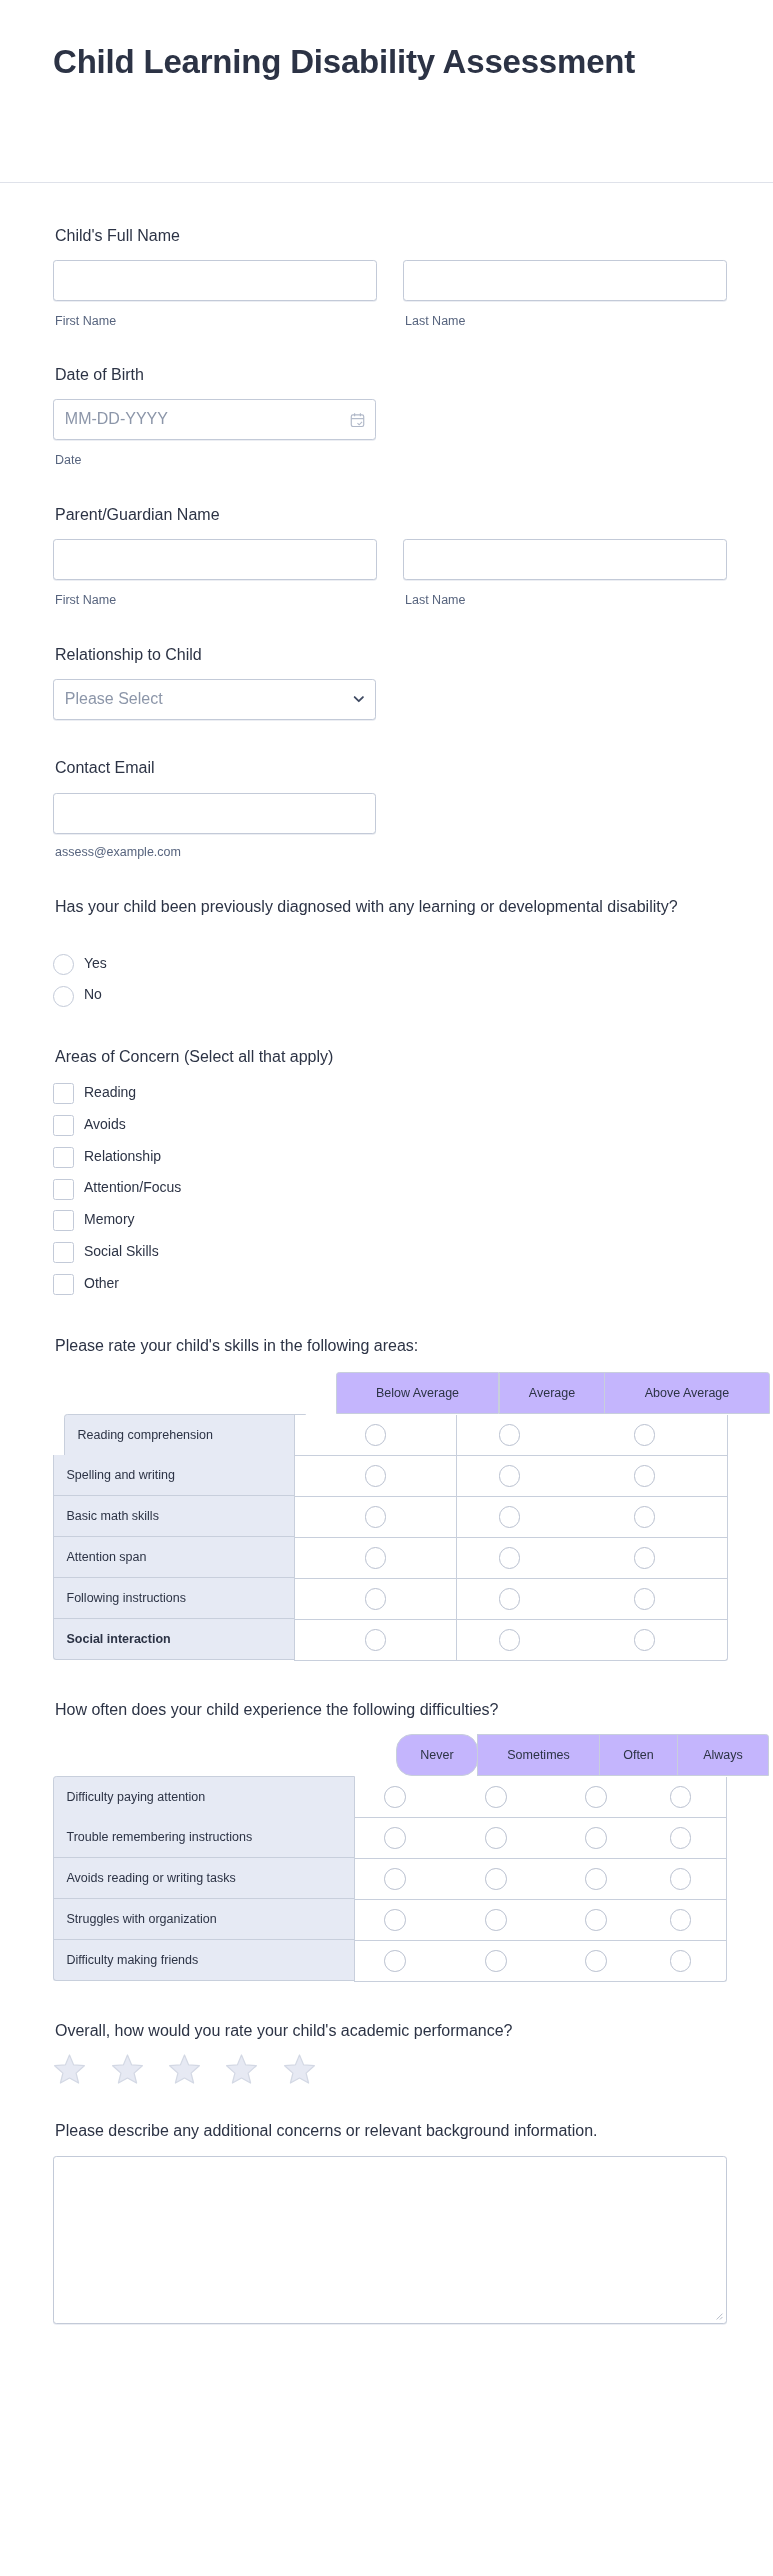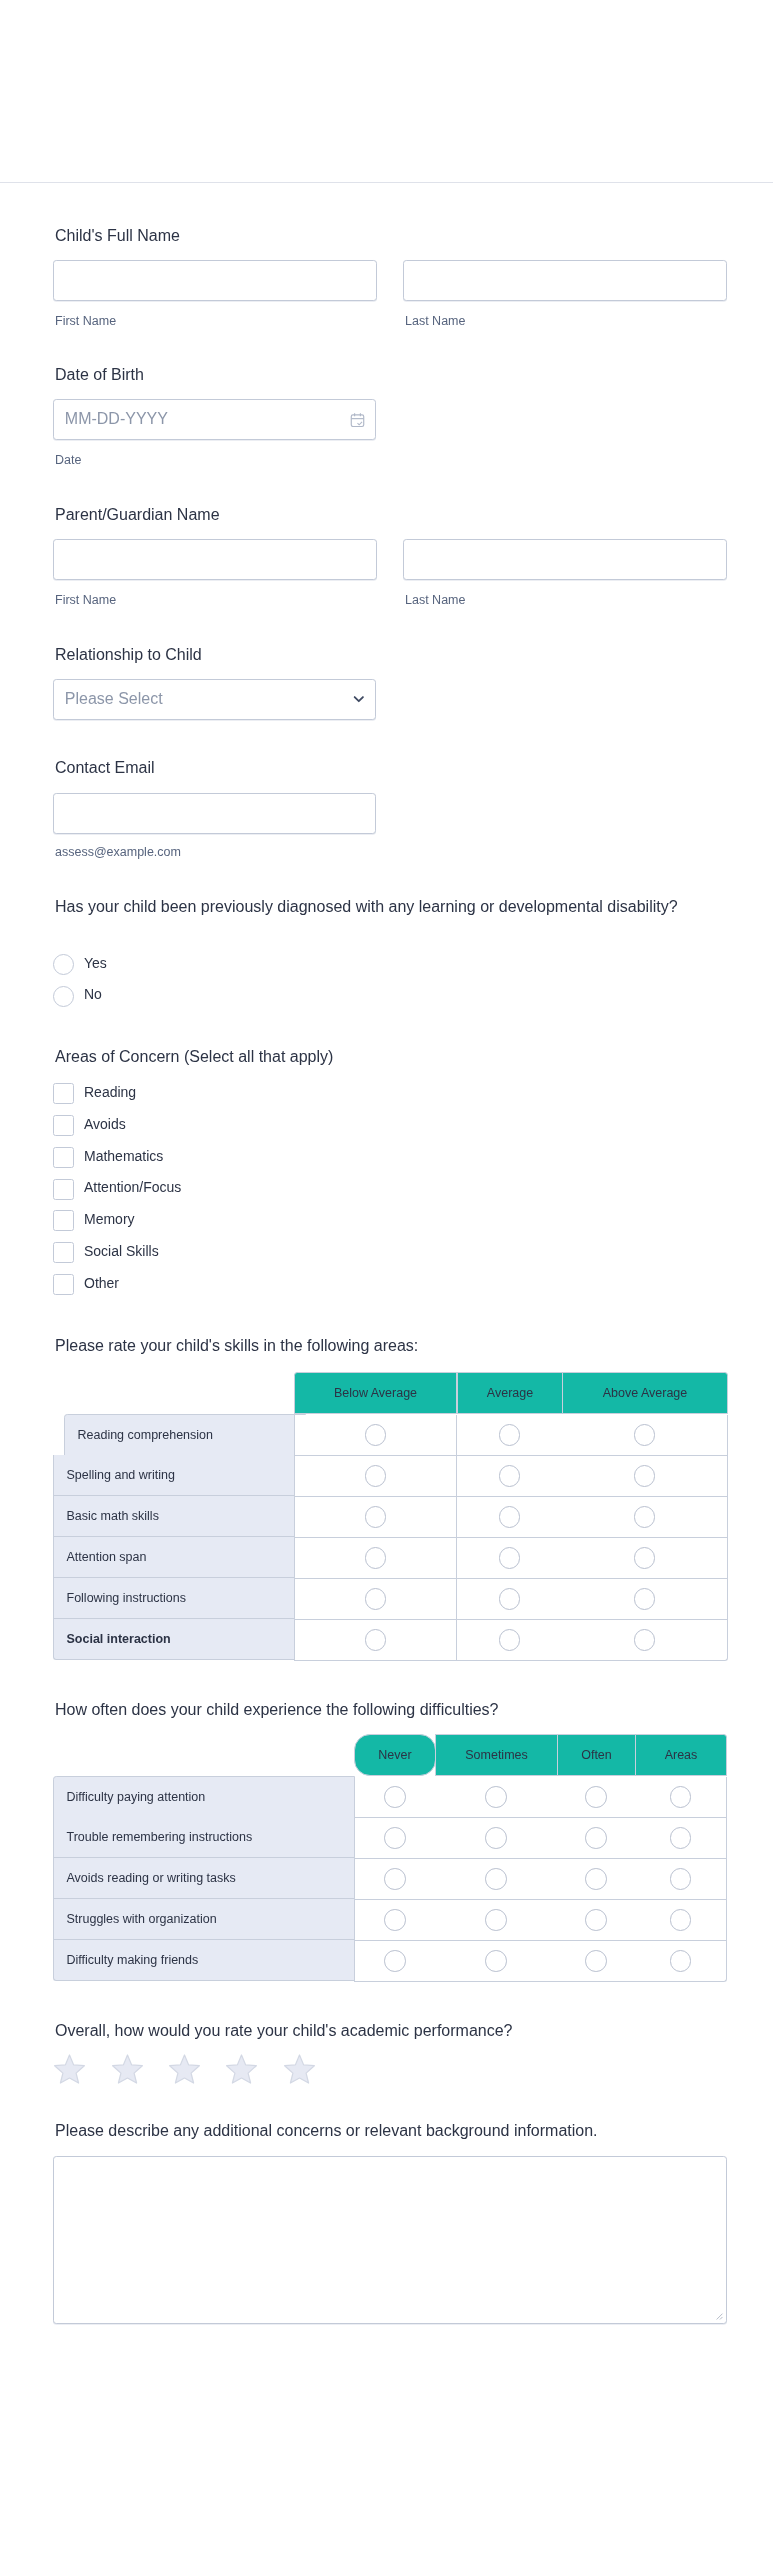--- a/index.html
+++ b/index.html
@@ -39,22 +39,22 @@
   .radio {
     position: absolute; width: 21px; height: 21px; border: 1.2px solid #c3cad8; border-radius: 50%;
     background: #fff;
   }
   .checkbox {
     position: absolute; width: 21px; height: 21px; border: 1.2px solid #c3cad8; border-radius: 2.5px;
     background: #fff;
   }
   .opt-label { position: absolute; left: 84px; font-size: 14px; color: #2c3345; }
   .mx-head {
-    position: absolute; background: #14b8a6; border: 0.8px solid #c8cfdc;
-    font-size: 12.5px; color: #2c3345; display: flex; align-items: center; justify-content: center;
+    position: absolute; background: #c4b5fd; border: 0.8px solid #c8cfdc;
+    font-size: 12.5px; color: #2c3345; display: flex; align-items: center; justify-content: center; margin-left: 42px;
   }
   .mx-rowlabel {
     position: absolute; background: #e6eaf4; border: 0.8px solid #c8cfdc; border-top: none;
     font-size: 12.5px; color: #2c3345; display: flex; align-items: center; padding-left: 12.5px;
   }
   .mx-cell {
     position: absolute; background: #fff; border-right: 0.8px solid #c8cfdc; border-bottom: 0.8px solid #c8cfdc;
   }
   .mx-radio {
     position: absolute; left: 50%; top: 50%; width: 21.6px; height: 21.6px; margin: -10.8px 0 0 -10.8px;
@@ -64,20 +64,21 @@
   .textarea {
     position: absolute; left: 53px; top: 2156px; width: 674px; height: 168px;
     border: 0.8px solid #c3cad8; border-radius: 3.3px; background: #fff; box-shadow: 0 0.8px 0 #e6e9ef;
   }
   .resize-icon { position: absolute; right: 2.5px; bottom: 2.5px; width: 8.3px; height: 8.3px; }
 </style>
 </head>
 <body>
 
 <div class="header">
+  <h1 class="title">Child Learning Disability Assessment</h1>
 </div>
 
 <div class="q-label" style="top:225px">Child's Full Name</div>
 <input class="input" style="left: 53px; top: 260px; width: 324px;" value="">
 <input class="input" style="left: 403px; top: 260px; width: 324px;" value="">
 <div class="sublabel" style="left:55px;top:314px">First Name</div>
 <div class="sublabel" style="left:405px;top:314px">Last Name</div>
 
 <div class="q-label" style="top:364px">Date of Birth</div>
 <div class="input" style="left:53px;top:399px;width:323px;">
@@ -118,21 +119,21 @@
     <div class="opt-label" style="top:986px;">No</div>
   </div>
 
 <div class="q-label" style="top:1046px">Areas of Concern (Select all that apply)</div>
 <div id="concern-list">
     <div class="checkbox" style="left:53px;top:1083px;"></div>
     <div class="opt-label" style="top:1084px;">Reading</div>
     <div class="checkbox" style="left:53px;top:1115px;"></div>
     <div class="opt-label" style="top:1116px;">Avoids</div>
     <div class="checkbox" style="left:53px;top:1147px;"></div>
-    <div class="opt-label" style="top:1148px;">Mathematics</div>
+    <div class="opt-label" style="top:1148px;">Relationship</div>
     <div class="checkbox" style="left:53px;top:1179px;"></div>
     <div class="opt-label" style="top:1179px;">Attention/Focus</div>
     <div class="checkbox" style="left:53px;top:1210px;"></div>
     <div class="opt-label" style="top:1211px;">Memory</div>
     <div class="checkbox" style="left:53px;top:1242px;"></div>
     <div class="opt-label" style="top:1243px;">Social Skills</div>
     <div class="checkbox" style="left:53px;top:1274px;"></div>
     <div class="opt-label" style="top:1275px;">Other</div>
   </div>
 
@@ -201,21 +202,21 @@
     <div class="mx-cell" style="left:562px;top:1620px;width:166px;height:41px;border-bottom-right-radius:3.3px;">
       <div class="mx-radio"></div>
     </div>
   </div>
 
 <div class="q-label" style="top:1699px">How often does your child experience the following difficulties?</div>
 <div id="diff-matrix">
     <div class="mx-head" style="left:354px;top:1734px;width:82px;height:42px;border-top-left-radius:3.3px;border-radius:16px;">Never</div>
     <div class="mx-head" style="left:435px;top:1734px;width:123px;height:42px;">Sometimes</div>
     <div class="mx-head" style="left:557px;top:1734px;width:79px;height:42px;">Often</div>
-    <div class="mx-head" style="left:635px;top:1734px;width:92px;height:42px;border-top-right-radius:3.3px;">Areas</div>
+    <div class="mx-head" style="left:635px;top:1734px;width:92px;height:42px;border-top-right-radius:3.3px;">Always</div>
     <div class="mx-rowlabel" style="left:53px;top:1776px;width:302px;height:42px;border-top:0.8px solid #c8cfdc;border-top-left-radius:3.3px;text-align:center;">Difficulty paying attention</div>
     <div class="mx-cell" style="left:354px;top:1777px;width:82px;height:41px;border-left:0.8px solid #c8cfdc;">
       <div class="mx-radio"></div>
     </div>
     <div class="mx-cell" style="left:435px;top:1777px;width:123px;height:41px;">
       <div class="mx-radio"></div>
     </div>
     <div class="mx-cell" style="left:557px;top:1777px;width:79px;height:41px;">
       <div class="mx-radio"></div>
     </div>

